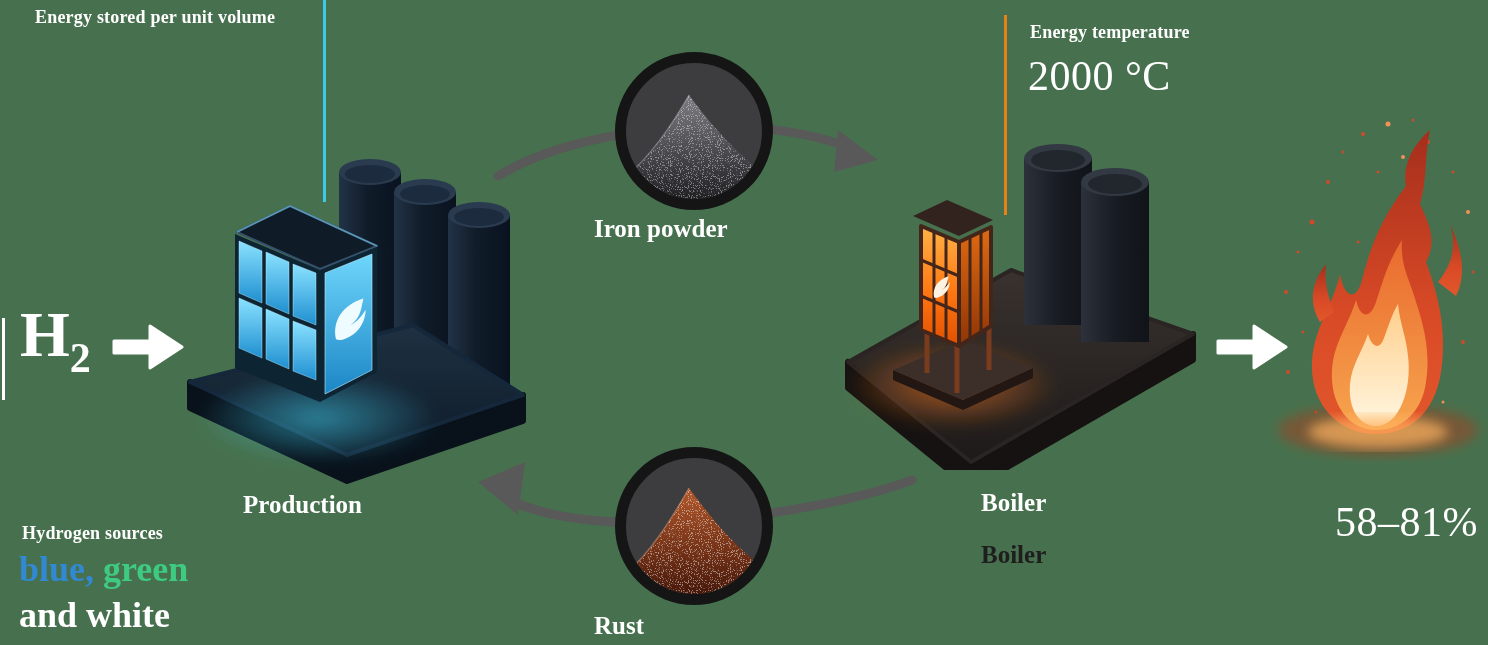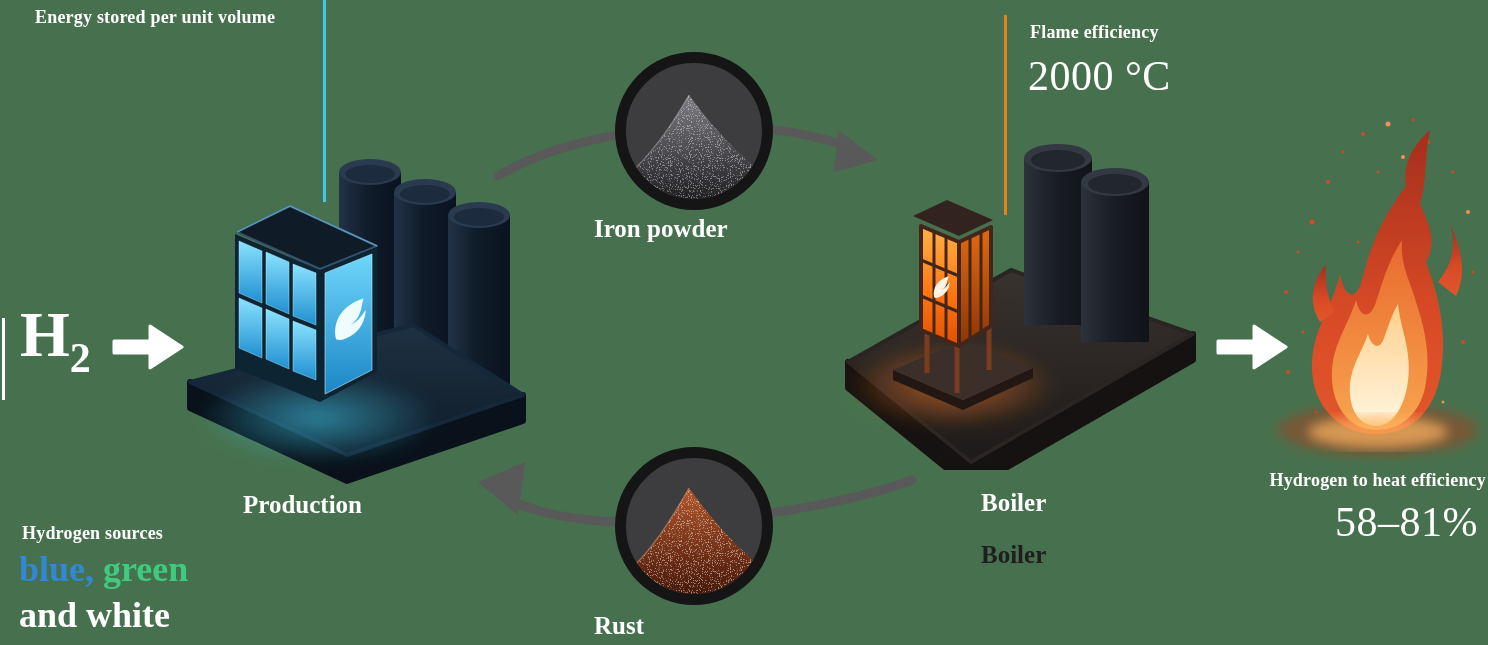--- a/index.html
+++ b/index.html
@@ -274,40 +274,39 @@
           <rect width="136" height="140" filter="url(#grain)" opacity=".45"></rect>
         </g>
       <path d="M-8 122 C22 100 46 60 63 30" fill="none" stroke="#f2b389" stroke-width="1.4" opacity=".4"></path>
     </svg>
   </div>
 
   <div class="abs vline" style="left: 323px; top: 0px; height: 202px; background-color: rgb(63, 201, 232);"></div>
   <div class="abs stat-label" style="left:35px;top:7px">Energy stored per unit volume</div>
 
   <div class="abs vline" style="left: 1004px; top: 15px; height: 200px; background-color: rgb(232, 129, 28);"></div>
-  <div class="abs stat-label" style="left:1030px;top:22px">Flame efficiency</div>
+  <div class="abs stat-label" style="left:1030px;top:22px">Energy temperature</div>
   <div class="abs stat-value" style="left:1028px;top:52px">2000 °C</div>
 
   <div class="abs vline" style="left: 2px; top: 318px; height: 82px; background-color: rgb(255, 255, 255);"></div>
   <div class="abs h2-block" style="left:20px;top:303px"><span>H</span><span class="h2-sub">2</span></div>
   <svg class="abs" style="left:112px;top:324px" width="72" height="46" viewBox="0 0 72 46">
     <path d="M2 17 L38 17 L38 2 L70 23 L38 44 L38 29 L2 29 Z" fill="#ffffff" stroke="#ffffff" stroke-width="3" stroke-linejoin="round"></path>
   </svg>
 
   <svg class="abs" style="left:1216px;top:324px" width="72" height="46" viewBox="0 0 72 46">
     <path d="M2 17 L38 17 L38 2 L70 23 L38 44 L38 29 L2 29 Z" fill="#ffffff" stroke="#ffffff" stroke-width="3" stroke-linejoin="round"></path>
   </svg>
 
   <div class="abs node-label" style="left:243px;top:491px;width:200px">Production</div>
   <div class="abs node-label" style="left:594px;top:215px;width:200px">Iron powder</div>
   <div class="abs node-label" style="left:981px;top:489px;text-align:left">Boiler</div>
   <div class="abs node-label" style="left:981px;top:541px;text-align:left;color:#1e1e1e">Boiler</div>
   <div class="abs node-label" style="left:594px;top:612px;width:200px">Rust</div>
 
-  <div class="abs stat-label" style="right:2px;top:470px">Hydrogen to heat efficiency</div>
   <div class="abs stat-value" style="right:10px;top:498px">58–81%</div>
 
   <div class="abs stat-label" style="left:22px;top:523px">Hydrogen sources</div>
   <div class="abs sources-words" style="left:19px;top:546px">
     <span style="color: rgb(49, 137, 211);">blue,</span><span style="color: rgb(62, 203, 129);"> green</span><br>
     <span style="color: rgb(255, 255, 255); text-align: center;">and white</span>
   </div>
 
 </div>
 

